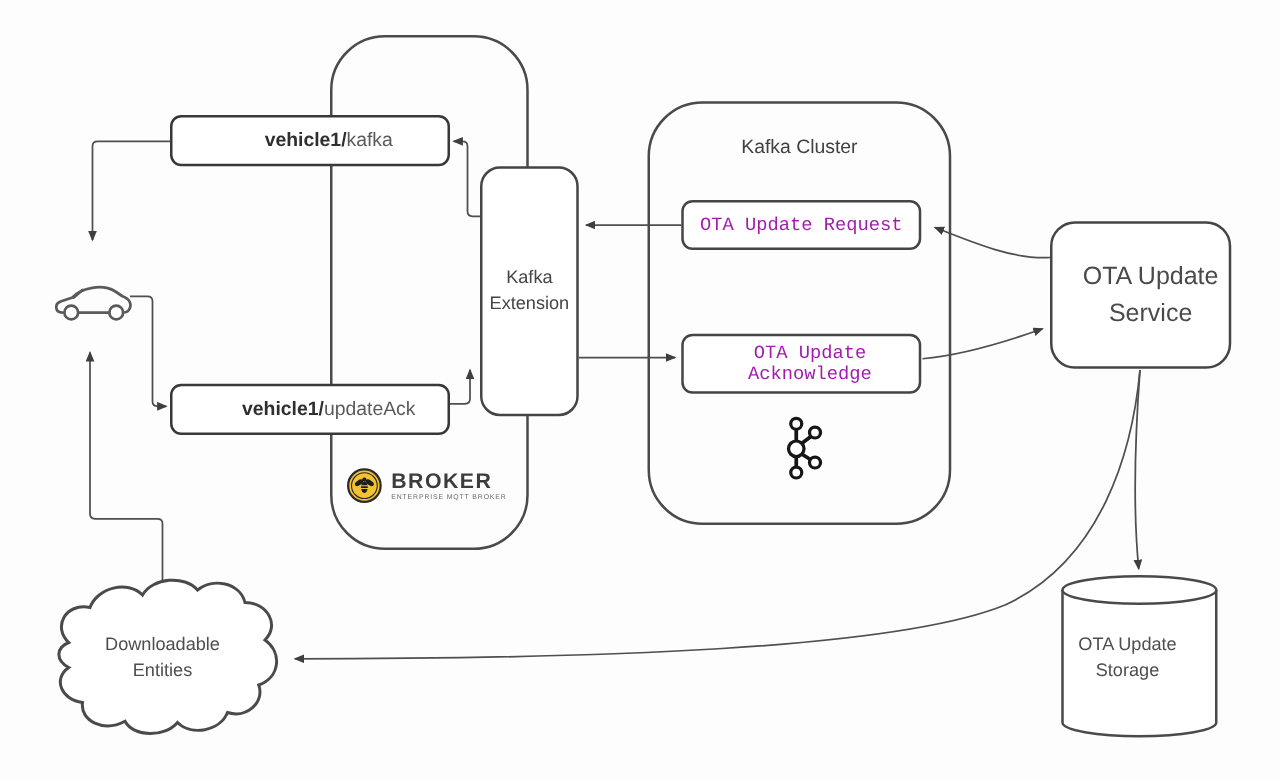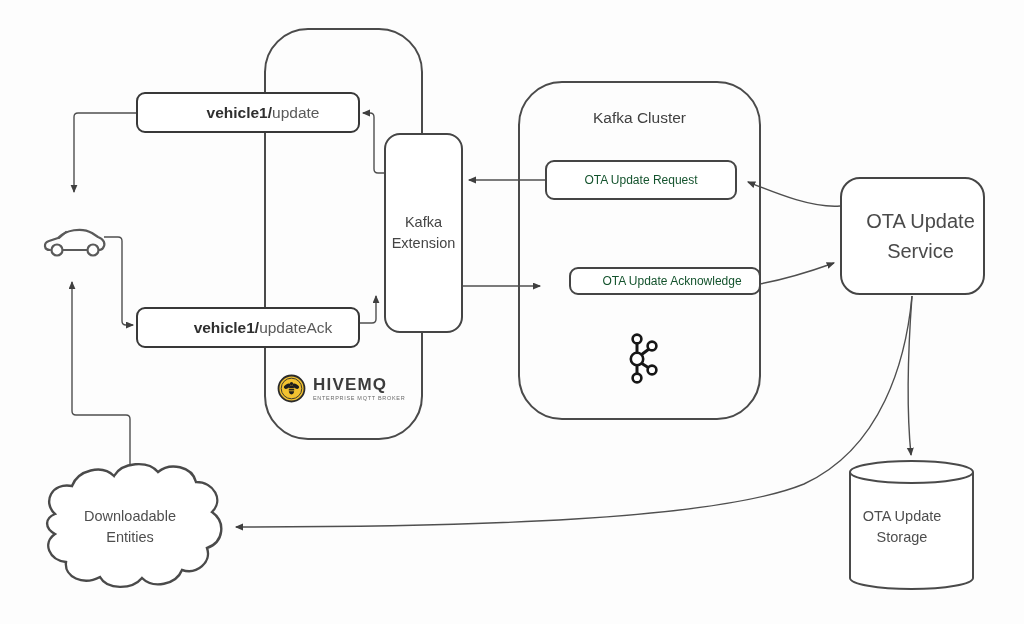--- a/index.html
+++ b/index.html
@@ -15,21 +15,21 @@
     background:transparent;box-sizing:border-box;
   }
   .node{
     position:absolute;z-index:3;background:#ffffff;border:2.2px solid #454545;
     box-sizing:border-box;display:flex;align-items:center;justify-content:center;
     text-align:center;
   }
   .topic{border-radius:9px;border-width:2.4px;border-color:#383838;font-size:15.5px;padding-left:30px;}
   .topic .bold{font-weight:700;color:#2f2f2f;}
   .topic .rest{font-weight:400;color:#5a5a5a;}
-  .inner-topic{border-radius:9px;border-width:2px;font-size:12px;color:#14532d;}
+  .inner-topic{border-radius:9px;border-width:2px;font-size:15px;color:#a21caf;font-family:Liberation Mono, monospace;}
   .extension{border-radius:16px;font-size:14.5px;line-height:1.45;color:#454545;padding:19px;}
   .service{border-radius:20px;font-size:20px;line-height:1.5;color:#4a4a4a;}
   .floating-label{
     position:absolute;z-index:3;text-align:center;line-height:1.45;
   }
   .cluster-title{font-size:15.5px;color:#414141;}
   .shape-label{font-size:14.5px;color:#4e4e4e;}
   .kafka-word{font-size:31px;font-weight:700;letter-spacing:-0.5px;color:#141414;}
   .hivemq{
     position:absolute;z-index:3;display:flex;align-items:center;gap:7px;
@@ -105,33 +105,33 @@
   </svg>
 
   <div class="container" style="left:264px;top:28px;width:159px;height:412px;"></div>
 
   <div class="container" style="left:518px;top:81px;width:243px;height:339px;"></div>
 
   <div class="floating-label cluster-title" style="left:518px;top:107px;width:243px;">Kafka Cluster</div>
 
   <div class="node topic" style="left:136px;top:92px;width:224px;height:41px;">
     <span class="bold">vehicle1/</span>
-      <span class="rest">update</span>
+      <span class="rest">kafka</span>
   </div>
 
   <div class="node topic" style="left:136px;top:307px;width:224px;height:41px;">
     <span class="bold">vehicle1/</span>
       <span class="rest">updateAck</span>
   </div>
 
   <div class="node extension" style="left:384px;top:133px;width:79px;height:200px;">Kafka Extension</div>
 
   <div class="node inner-topic" style="left:545px;top:160px;width:192px;height:40px;">OTA Update Request</div>
 
-  <div class="node inner-topic" style="left:569px;top:267px;width:192px;height:28px;padding-left:14px;">OTA Update Acknowledge</div>
+  <div class="node inner-topic" style="left:545px;top:267px;width:192px;height:48px;padding-left:14px;">OTA Update Acknowledge</div>
 
 
   <div class="node service" style="left:840px;top:177px;width:145px;height:118px;">
     <span style="display:block;width:120px;margin-left:16px;">OTA Update Service</span>
   </div>
 
   <div class="floating-label shape-label" style="left:850px;top:506px;width:104px;">OTA Update Storage</div>
 
   <div class="floating-label shape-label" style="left:68px;top:506px;width:124px;">Downloadable Entities</div>
 
@@ -144,18 +144,18 @@
         <ellipse cx="18.8" cy="12.2" rx="3.6" ry="2" transform="rotate(32 18.8 12.2)"></ellipse>
         <circle cx="14.5" cy="9.6" r="1.7"></circle>
         <ellipse cx="14.5" cy="15.8" rx="2.7" ry="4.6"></ellipse>
       </g>
       <g stroke="#f2c230" stroke-width="0.8">
         <line x1="11.6" y1="14.6" x2="17.4" y2="14.6"></line>
         <line x1="11.6" y1="16.8" x2="17.4" y2="16.8"></line>
       </g>
     </svg>
     <div class="hivemq-text">
-      <span class="hivemq-name">HIVEMQ</span>
+      <span class="hivemq-name">BROKER</span>
       <span class="hivemq-tagline">ENTERPRISE MQTT BROKER</span>
     </div>
   </div>
 
 </div>
 
 </body></html>

